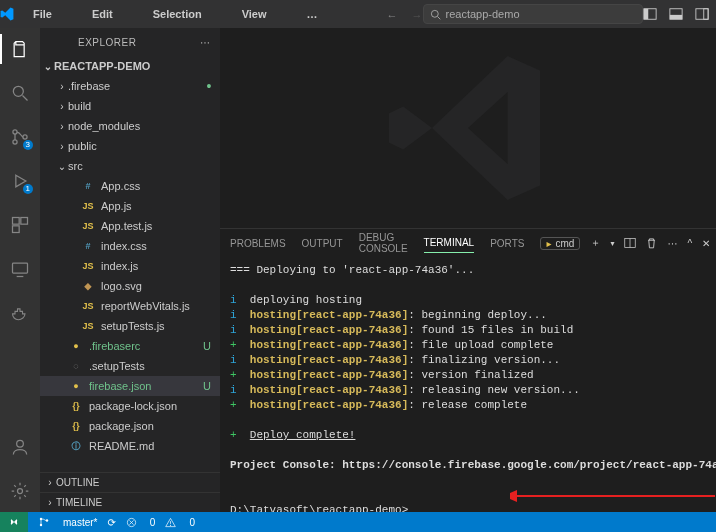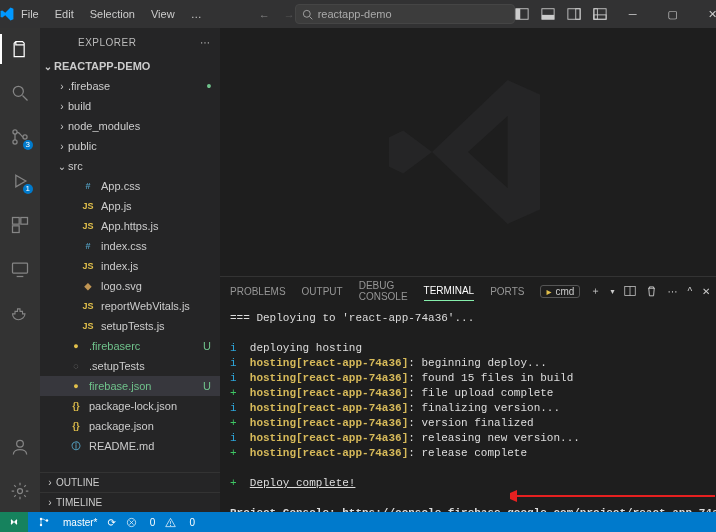--- a/index.html
+++ b/index.html
@@ -13,21 +13,21 @@
     display: flex; flex-direction: column;
   }
   
   .titlebar {
     height: 28px; background: #323233;
     display: flex; align-items: center;
     -webkit-app-region: drag;
   }
   .titlebar-logo { width: 28px; display:flex; align-items:center; justify-content:center; }
   .menu { display: flex; gap: 2px; }
-  .menu-item { padding: 4px 7px; color: #ccc; cursor: default; }
+  .menu-item { padding: 4px 19px; color: #ccc; cursor: default; font-weight: bold; }
   .nav-arrows { display:flex; gap:14px; margin-left: 50px; color:#888;}
   .search-wrap { flex:1; display:flex; justify-content:center; }
   .search {
     width: 220px; height: 20px;
     background: #3c3c3c; border:1px solid #454545;
     border-radius:4px;
     display:flex; align-items:center; padding:0 6px;
     color:#aaa; gap:5px;
   }
   .title-actions { display:flex; gap:12px; margin-right:6px; color:#ccc; }
@@ -57,21 +57,21 @@
   .dirty { width:10px; text-align:center; margin-left:auto; color:#6fc28b; font-size:14px;}
   .git-u { margin-left:auto; color:#6fc28b; padding-right:3px; }
   .name.untracked { color:#6fc28b; }
   .section-head { height:20px; display:flex; align-items:center; padding-left:4px; color:#ccc; font-size:10px; border-top:1px solid #333;}
   .section-head .chev-h { width:12px; display:inline-flex; justify-content:center;}
   .root { font-weight:600; }
   
   .editor { flex:1; display:flex; flex-direction:column; background:#1e1e1e; min-width:0;}
   .welcome { flex:1; display:flex; align-items:center; justify-content:center; color:#2d2d2d;}
   
-  .panel { height:236px; border-top:1px solid #333; display:flex; flex-direction:column; background:#1e1e1e; min-height:0;}
+  .panel { height:284px; border-top:1px solid #333; display:flex; flex-direction:column; background:#1e1e1e; min-height:0;}
   .panel-tabs { height:28px; display:flex; align-items:center; padding:0 10px; gap:16px; color:#969696; font-size:10px;}
   .ptab { padding:4px 0; cursor:default;}
   .ptab.active { color:#fff; border-bottom:1px solid #86efac;}
   .panel-actions { margin-left:auto; display:flex; align-items:center; gap:10px; color:#ccc;}
   .shell-ind { border:1px solid #555; padding:0 5px; border-radius:3px; font-size:10px; display:flex; align-items:center; gap:4px;}
   .terminal { flex:1; overflow:auto; padding:6px 10px; font-family:"Consolas","Courier New",monospace; font-size:11px; line-height:15px; color:#ddd; white-space:pre; position:relative;}
   .t-i { color:#2ea5d9; }
   .t-plus { color:#3ec764; }
   .t-yel { color:#d7ba5a; font-weight:600;}
   .t-link { text-decoration:underline; }
@@ -247,21 +247,21 @@
           <span class="name">App.css</span>
         </div>
         <div class="tree-row" style="padding-left: 28px;">
           <span class="chev"></span>
           <span class="file-icon" style="color:#e2c04b;font-size:9px;font-weight:600">JS</span>
           <span class="name">App.js</span>
         </div>
         <div class="tree-row" style="padding-left: 28px;">
           <span class="chev"></span>
           <span class="file-icon" style="color:#e2c04b;font-size:9px;font-weight:600">JS</span>
-          <span class="name">App.https.js</span>
+          <span class="name">App.test.js</span>
         </div>
         <div class="tree-row" style="padding-left: 28px;">
           <span class="chev"></span>
           <span class="file-icon" style="color:#519aba;font-size:9px;font-weight:600">#</span>
           <span class="name">index.css</span>
         </div>
         <div class="tree-row" style="padding-left: 28px;">
           <span class="chev"></span>
           <span class="file-icon" style="color:#e2c04b;font-size:9px;font-weight:600">JS</span>
           <span class="name">index.js</span>

